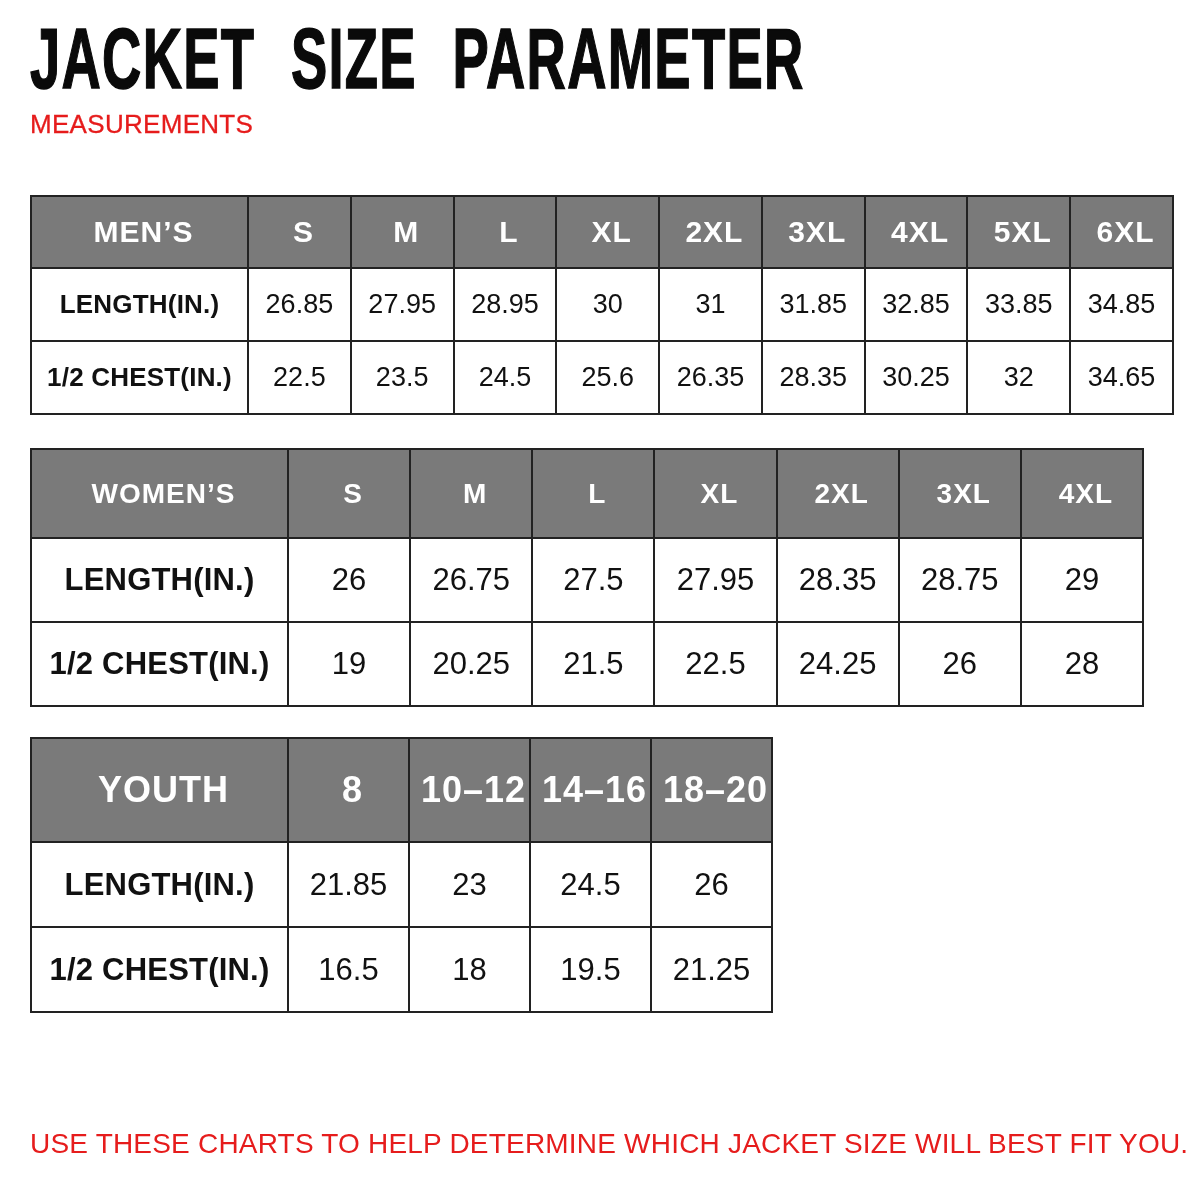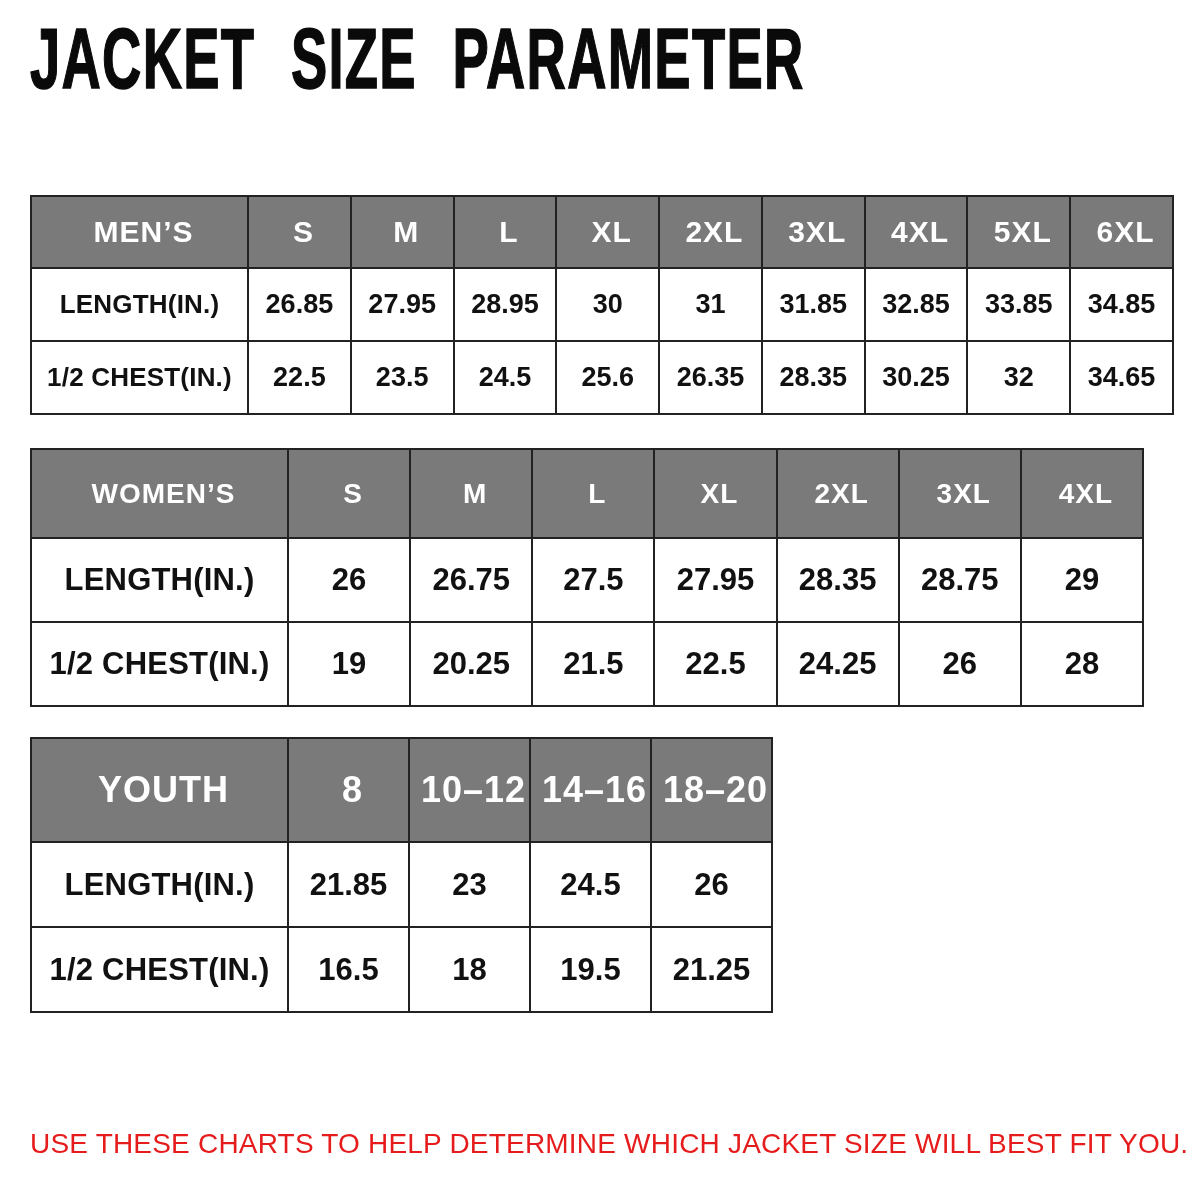--- a/index.html
+++ b/index.html
@@ -25,21 +25,21 @@
   .size-table th,.size-table td{
     border:2px solid var(--border,#222222);
     text-align:center;vertical-align:middle;padding:0;overflow:hidden;
   }
   .size-table thead th{
     background:var(--header_bg,#7a7a7a);
     color:var(--header_text,#ffffff);
     font-weight:bold;letter-spacing:1px;padding-left:8px;
   }
   .size-table td.label{font-weight:bold;letter-spacing:.2px}
-  .size-table td.val{font-weight:bold}
+  .size-table td.val{font-weight:normal}
 
   #tbl-mens{left:30px;top:195px;width:1144px}
   #tbl-mens col.c-first{width:217px}
   #tbl-mens thead tr{height:72px}
   #tbl-mens tbody tr{height:73px}
   #tbl-mens thead th{font-size:30px}
   #tbl-mens td.label{font-size:26px}
   #tbl-mens td.val{font-size:27px}
 
   #tbl-womens{left:30px;top:448px;width:1114px}
@@ -66,20 +66,21 @@
     position:absolute;left:30px;top:1124px;white-space:nowrap;
     color:var(--red,#e61c1c);font-size:28px;line-height:40px;letter-spacing:.2px;
   }
 </style>
 </head>
 <body>
 
 <div class="title">JACKET SIZE PARAMETER</div>
 
 <div class="note">
+  <div>MEASUREMENTS</div>
 </div>
 
 <table class="size-table" id="tbl-mens">
     <colgroup>
       <col class="c-first">
       <col class="c-size">
       <col class="c-size">
       <col class="c-size">
       <col class="c-size">
       <col class="c-size">

